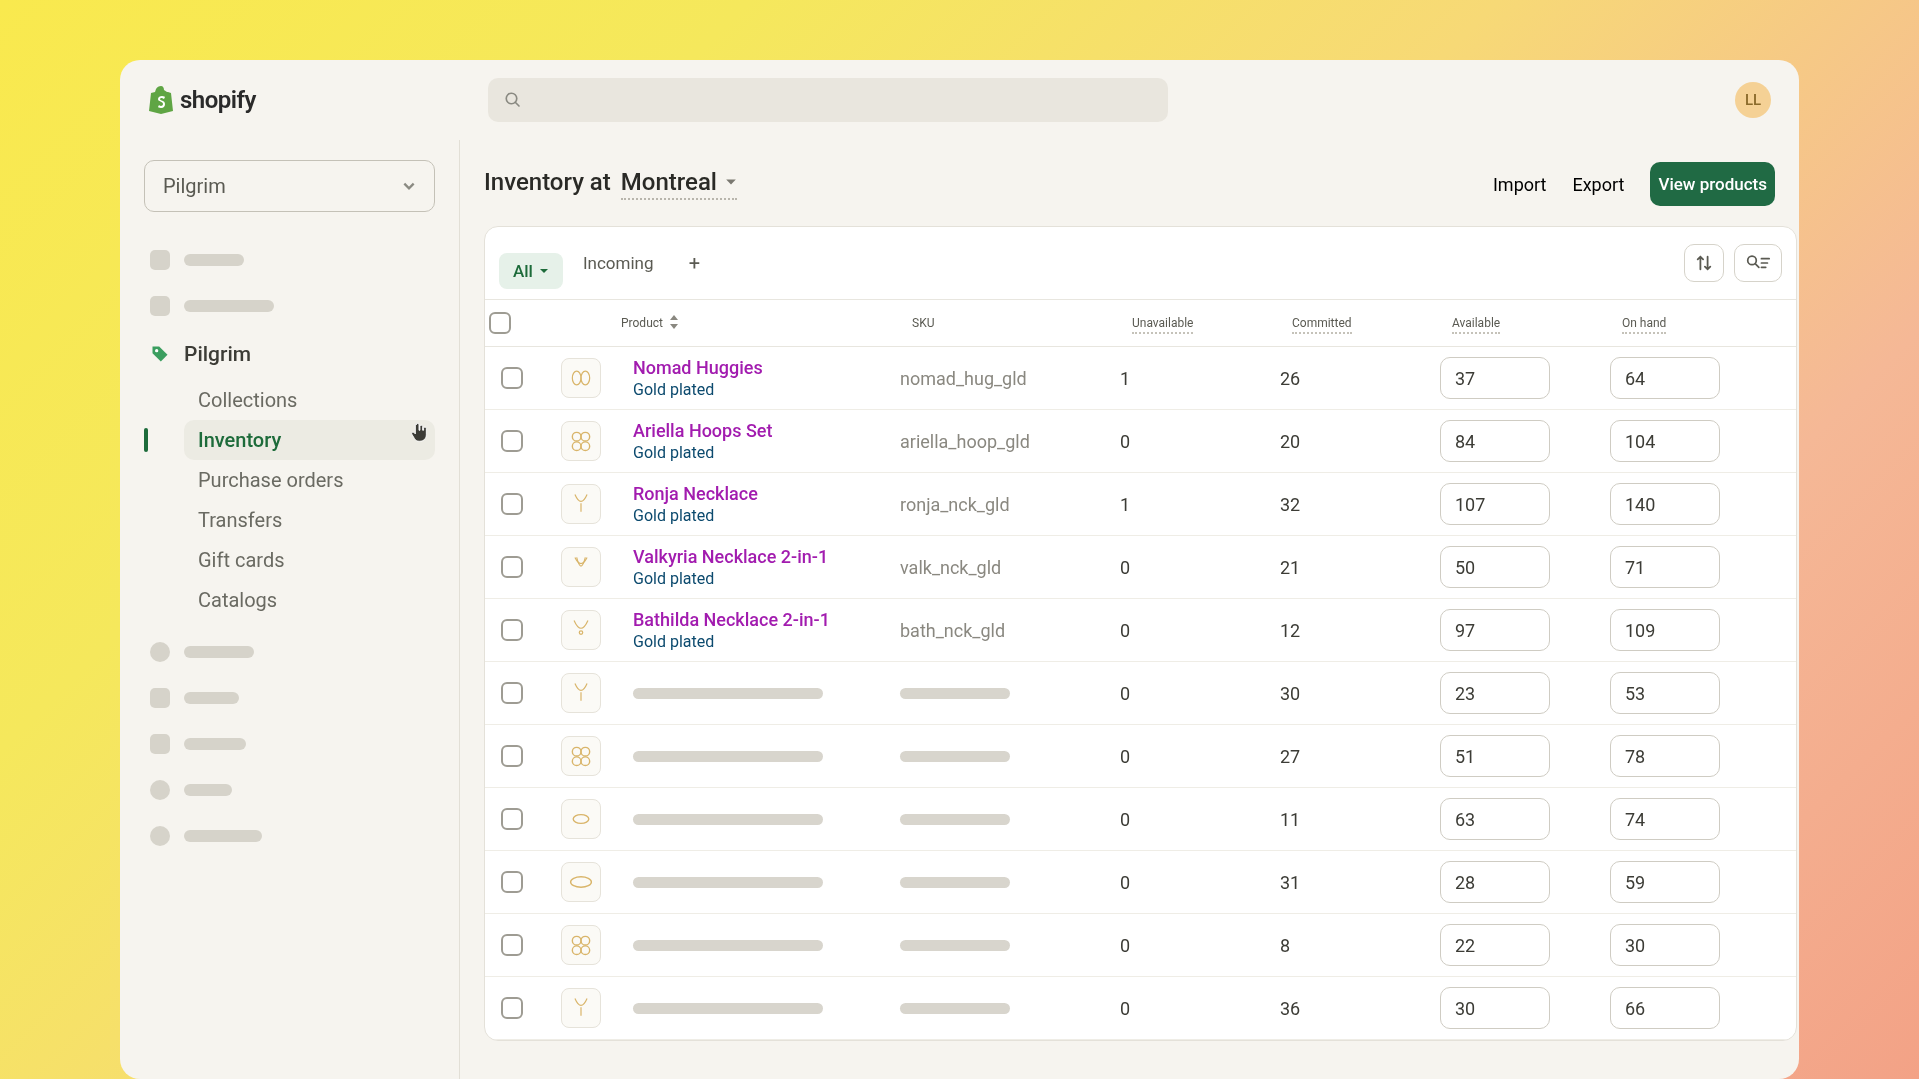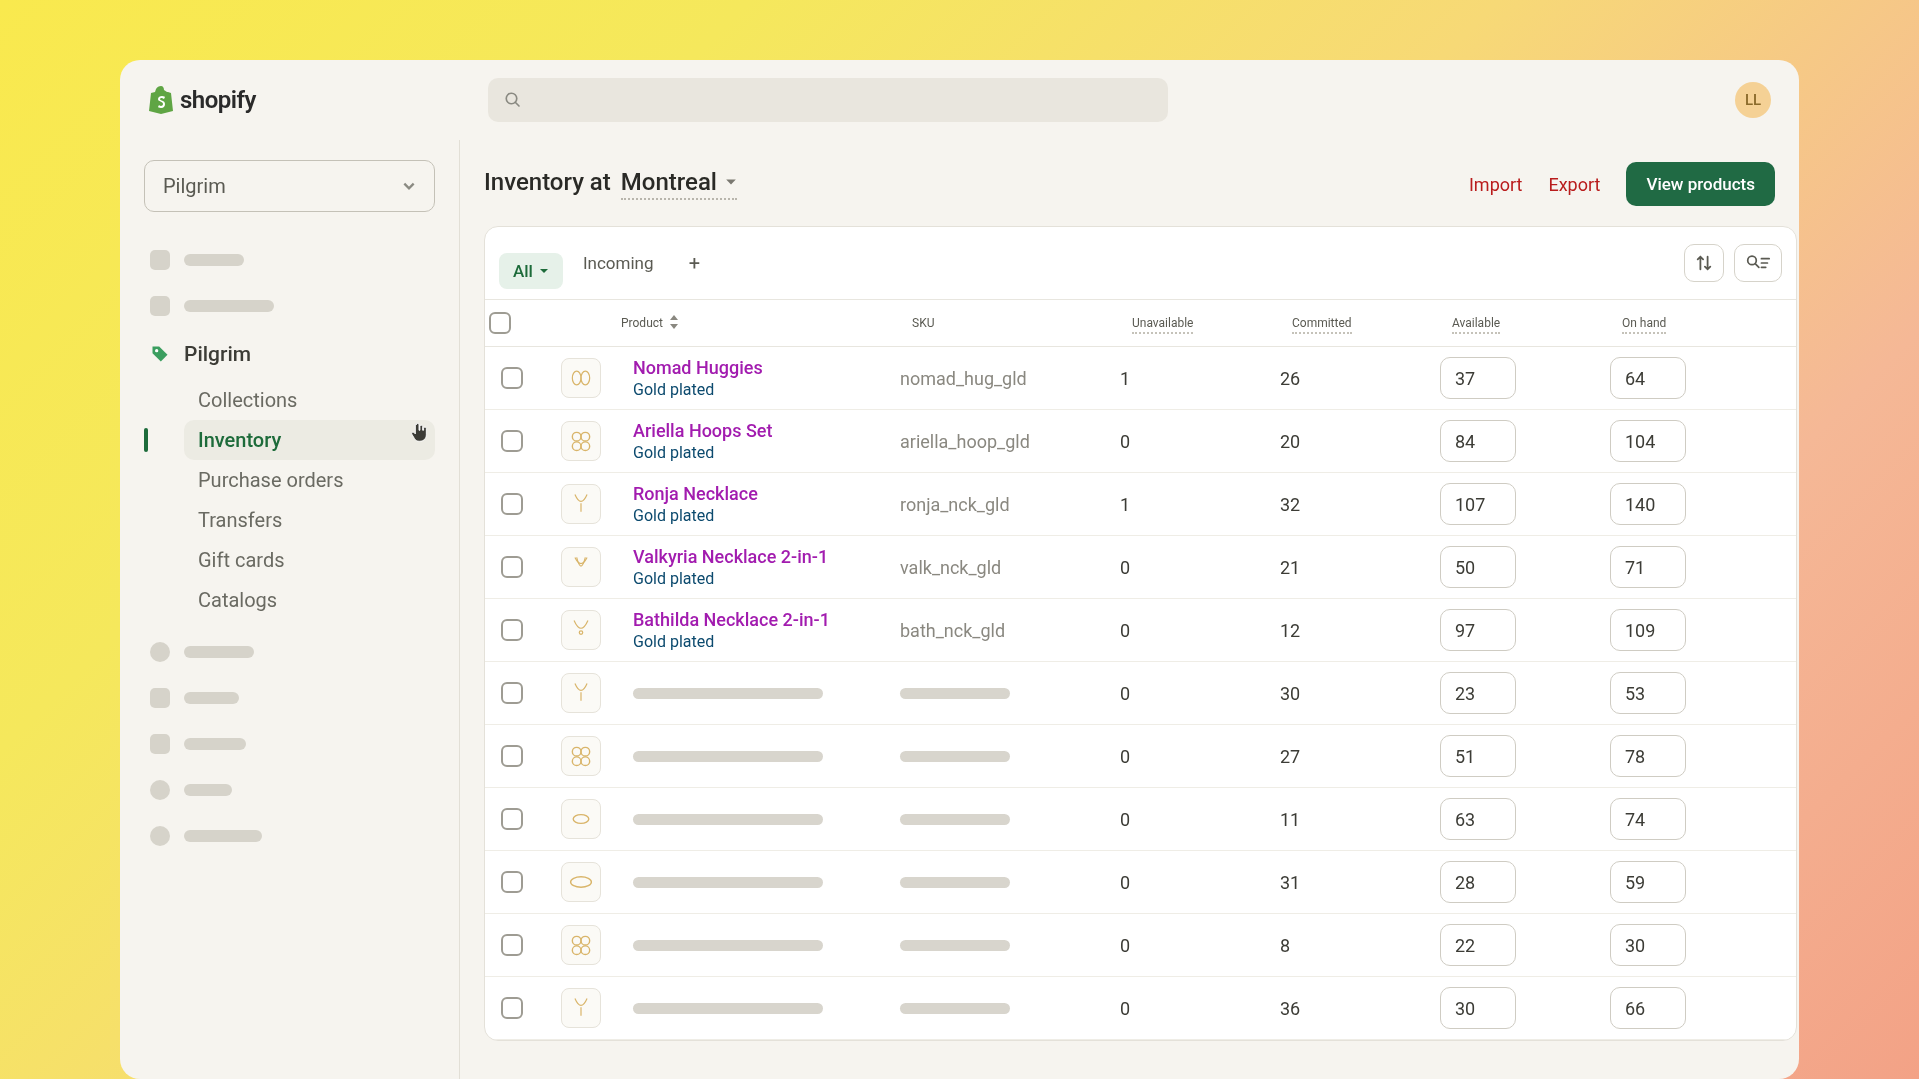--- a/index.html
+++ b/index.html
@@ -139,26 +139,26 @@
 .page-title-wrap { display: flex; align-items: baseline; gap: 10px; font-size: 24px; }
 .page-title-pre { color: #2a2a26; font-weight: 500; }
 .location-sel {
   color: #2a2a26; font-weight: 500;
   border-bottom: 2px dotted #b8b5ac;
   padding-bottom: 2px;
   display: inline-flex; align-items: center; gap: 8px;
 }
 .location-sel svg { width: 12px; height: 12px; fill: #7a7870; }
 .header-actions { margin-left: auto; display: flex; align-items: center; gap: 26px; }
-.text-link { font-size: 18px; color: #b91c1c; }
+.text-link { font-size: 18px; color: #000000; }
 .btn-primary {
   background: #206a44;
   color: #fff;
   border-radius: 10px;
-  padding: 12px 20px;
+  padding: 12px 8px;
   font-size: 17px;
   font-weight: 500;
 }
 .table-card {
   background: #fff;
   border: 1px solid #e4e1d9;
   border-radius: 14px;
   margin-right: 2px;
   overflow: hidden;
 }
@@ -224,21 +224,21 @@
   background: #fbfaf6;
   display: flex; align-items: center; justify-content: center;
   font-size: 18px;
 }
 .thumb svg { width: 26px; height: 26px; }
 .prod-name { font-weight: 500; color: #a21caf; }
 .prod-variant { font-size: 16px; color: #0c4a6e; margin-top: 2px; }
 .sku { color: #8a8880; }
 .num-cell { color: #3c3c36; }
 .num-input {
-  width: 76px;
+  width: 110px;
   height: 42px;
   border: 1.5px solid #cfccc3;
   border-radius: 10px;
   padding: 0 14px;
   font-size: 18px;
   color: #3c3c36;
   background: #fff;
 }
 .ph-name { height: 11px; width: 190px; background: #d8d5cd; border-radius: 6px; }
 .ph-sku { height: 11px; width: 110px; background: #d8d5cd; border-radius: 6px; }

